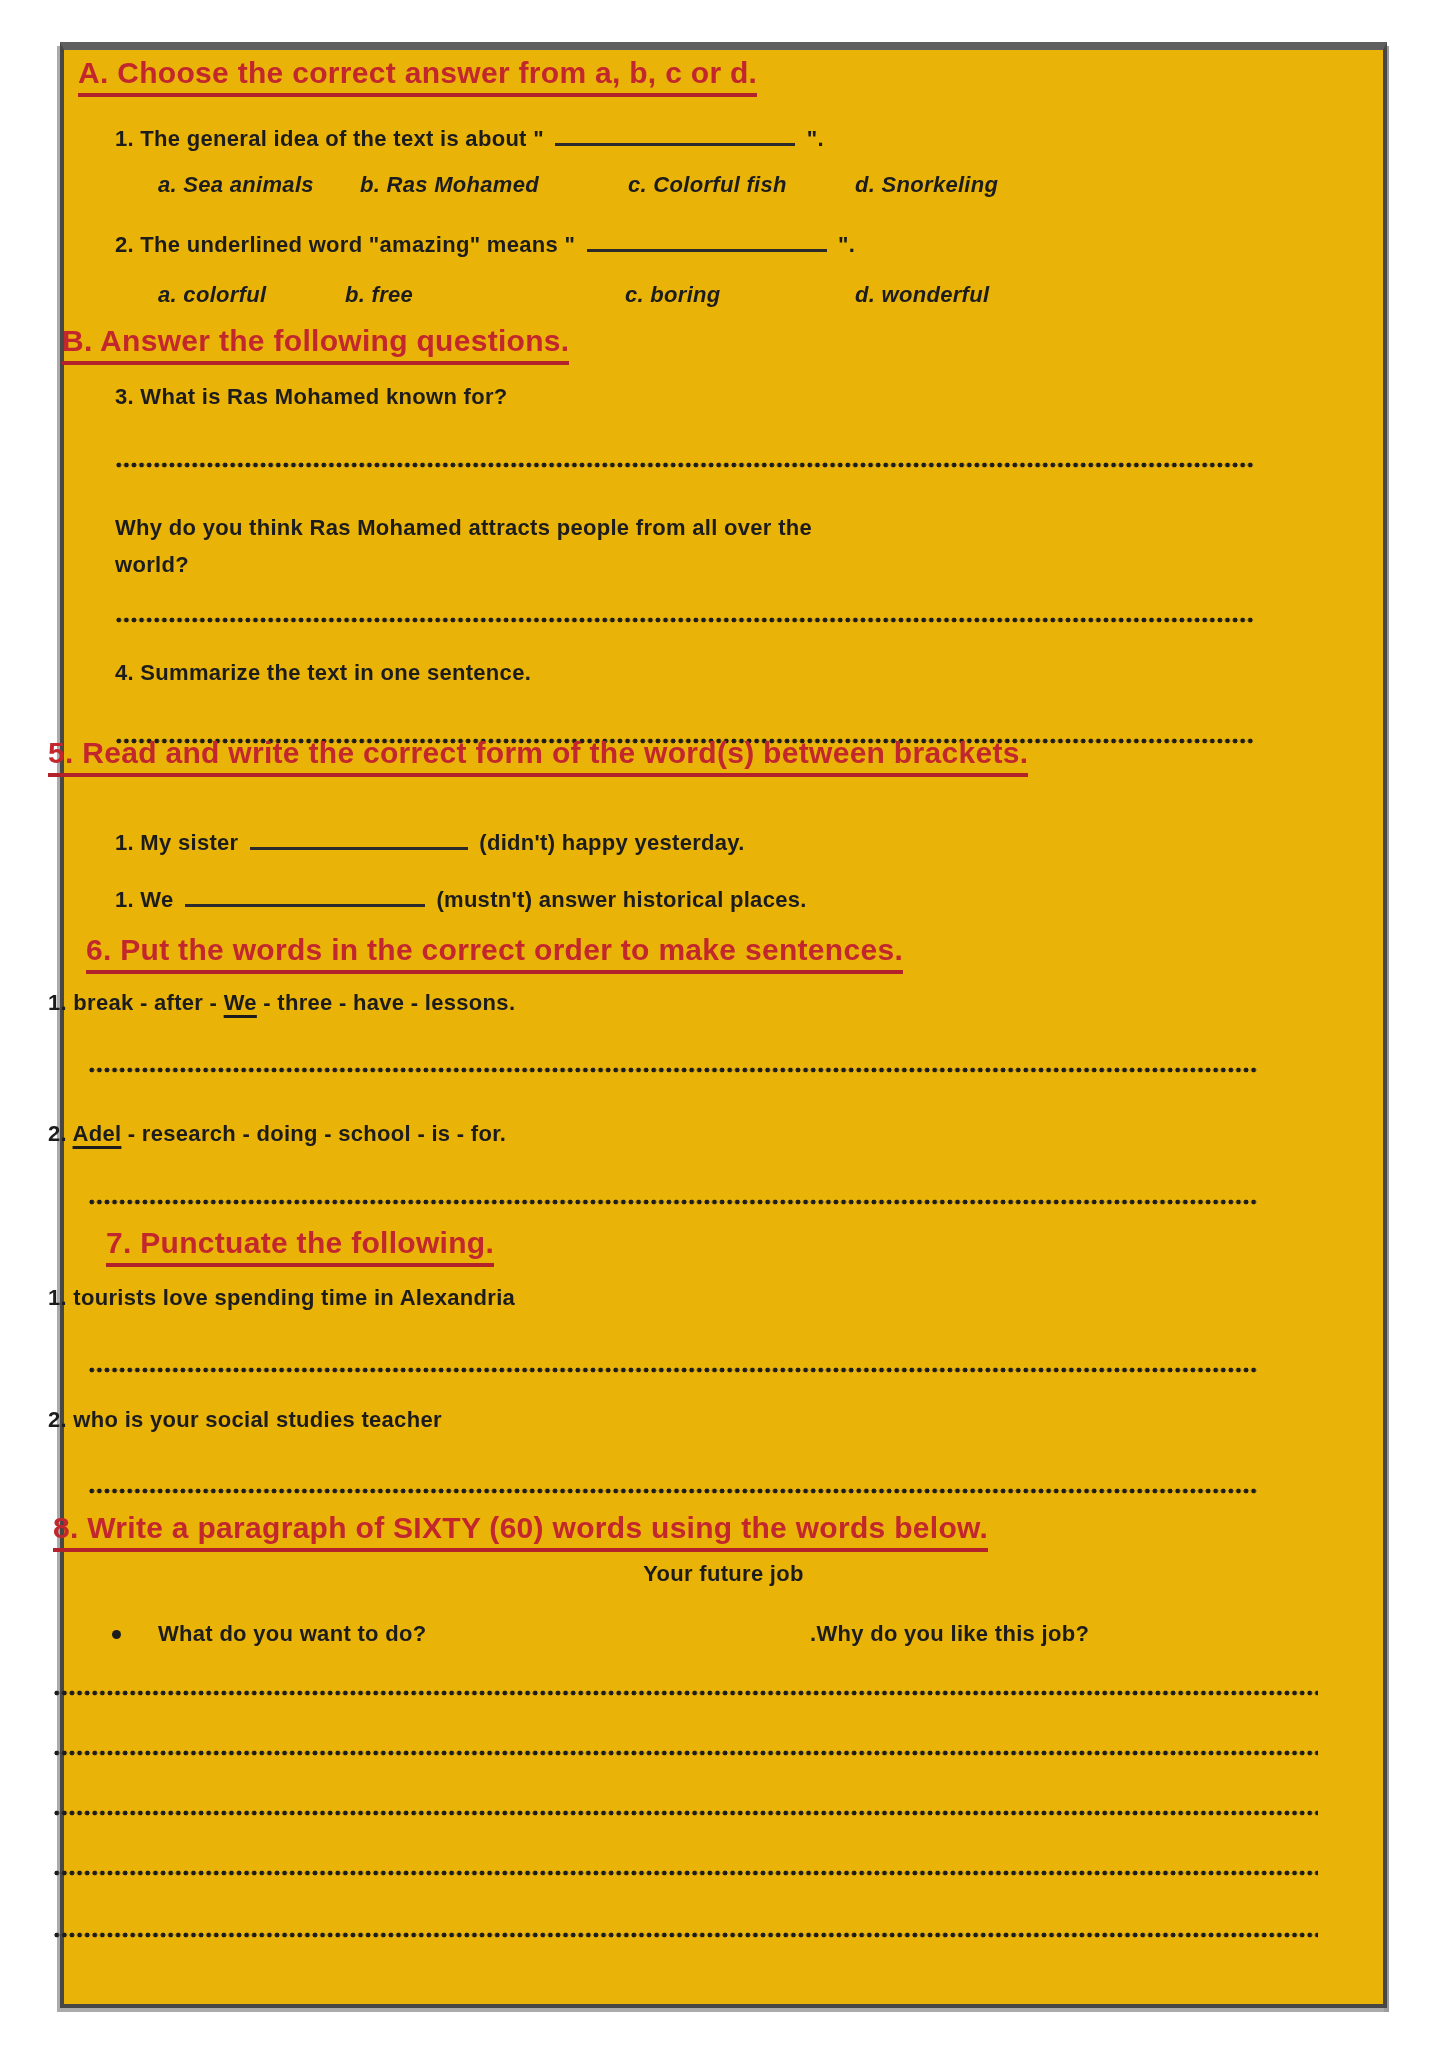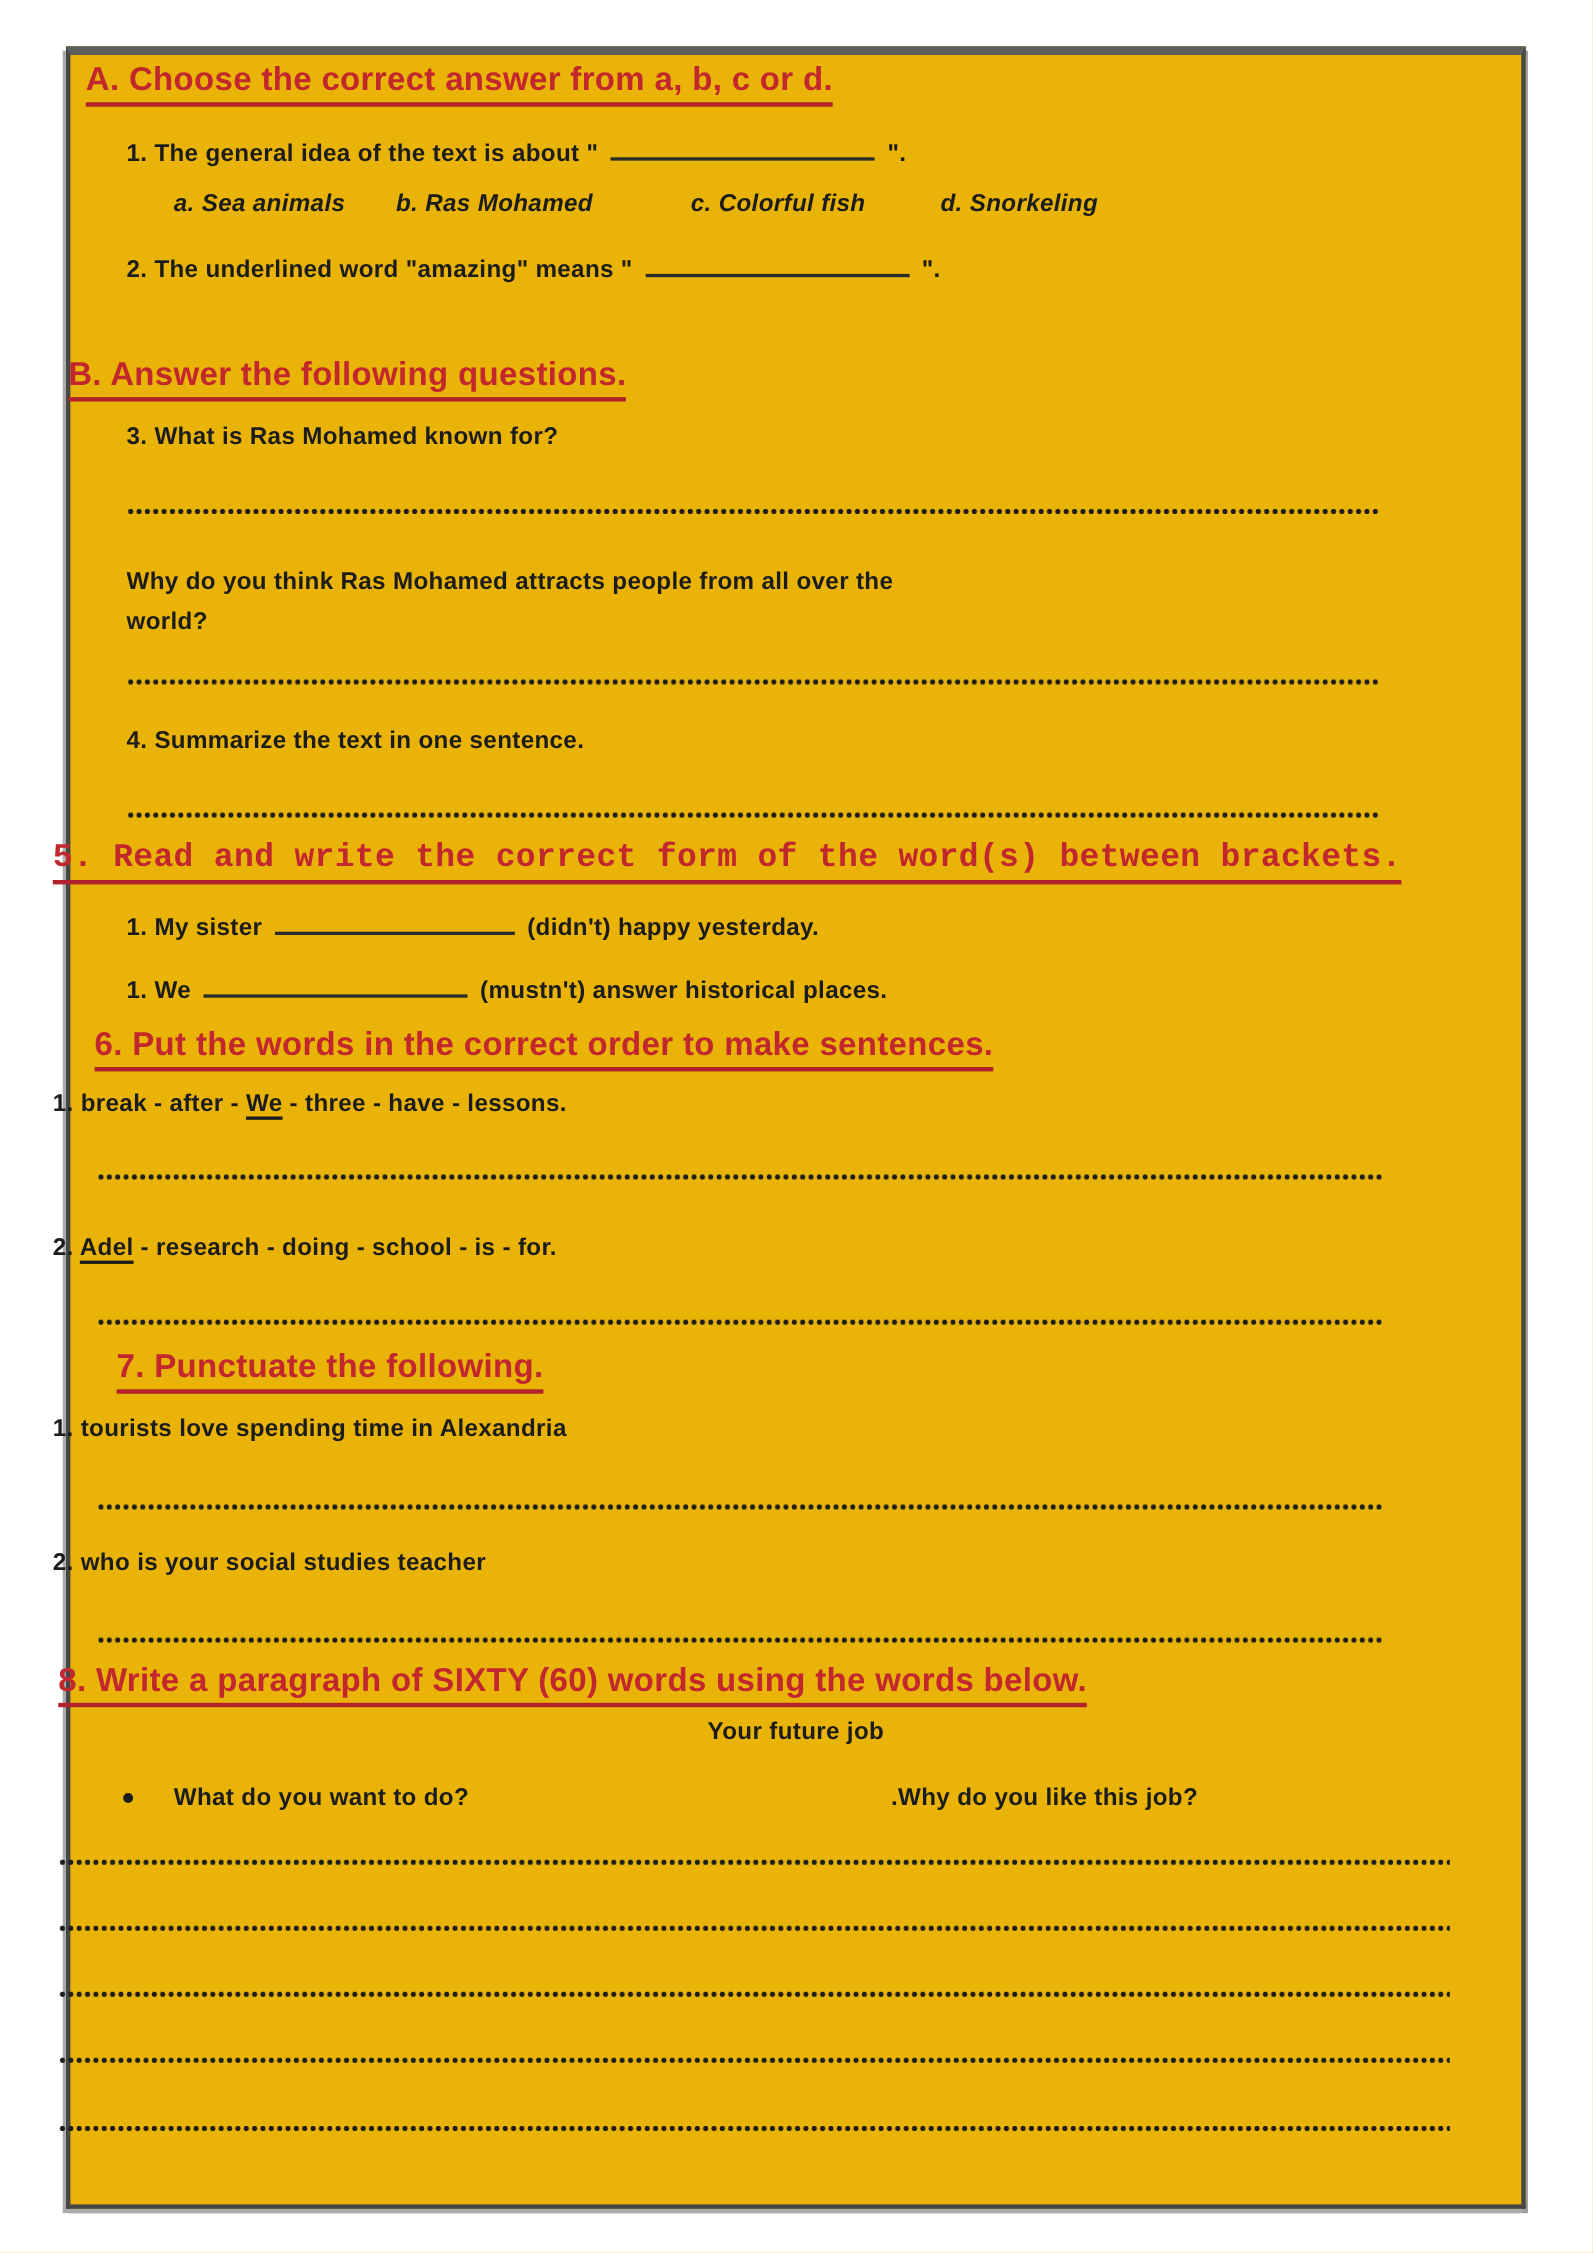--- a/index.html
+++ b/index.html
@@ -40,21 +40,21 @@
   [data-line="opts2"] .opt:nth-child(2){width:280px;}
   [data-line="opts2"] .opt:nth-child(3){width:230px;}
   [data-line="h-b"]{left:-2px;top:273px;}
   [data-line="q3"]{left:51px;top:329px;}
   [data-line="dots1"]{left:51px;top:410px;width:1140px;}
   [data-line="why1"]{left:51px;top:460px;}
   [data-line="why2"]{left:51px;top:497px;}
   [data-line="dots2"]{left:51px;top:565px;width:1140px;}
   [data-line="q4"]{left:51px;top:605px;}
   [data-line="dots3"]{left:51px;top:686px;width:1140px;}
-  [data-line="h-5"]{left:-16px;top:712px;font-family:Liberation Mono, monospace;}
+  [data-line="h-5"]{left:-16px;top:685px;}
   [data-line="q51"]{left:51px;top:775px;}
   [data-line="q51"] .blank{width:218px;}
   [data-line="q52"]{left:51px;top:832px;}
   [data-line="h-6"]{left:22px;top:882px;}
   [data-line="q61"]{left:-16px;top:935px;}
   [data-line="dots4"]{left:24px;top:1015px;width:1170px;}
   [data-line="q62"]{left:-16px;top:1066px;}
   [data-line="dots5"]{left:24px;top:1147px;width:1170px;}
   [data-line="h-7"]{left:42px;top:1175px;}
   [data-line="q71"]{left:-16px;top:1230px;}
@@ -76,20 +76,26 @@
 <div class="sheet" id="sheet">
     <div data-line="h-a" class="line h-red"><span class="hline">A. Choose the correct answer from a, b, c or d.</span></div>
     <div data-line="q1" class="line"><span>1. The general idea of the text is about " </span><span class="blank"></span><span> ".</span></div>
     <div data-line="opts1" class="line opts">
       <span class="opt">a. Sea animals</span>
       <span class="opt">b. Ras Mohamed</span>
       <span class="opt">c. Colorful fish</span>
       <span class="opt">d. Snorkeling</span>
     </div>
     <div data-line="q2" class="line"><span>2. The underlined word "amazing" means " </span><span class="blank"></span><span> ".</span></div>
+    <div data-line="opts2" class="line opts">
+      <span class="opt">a. colorful</span>
+      <span class="opt">b. free</span>
+      <span class="opt">c. boring</span>
+      <span class="opt">d. wonderful</span>
+    </div>
     <div data-line="h-b" class="line h-red"><span class="hline">B. Answer the following questions.</span></div>
     <div data-line="q3" class="line">3. What is Ras Mohamed known for?</div>
     <div data-line="dots1" class="dotted"></div>
     <div data-line="why1" class="line">Why do you think Ras Mohamed attracts people from all over the</div>
     <div data-line="why2" class="line">world?</div>
     <div data-line="dots2" class="dotted"></div>
     <div data-line="q4" class="line">4. Summarize the text in one sentence.</div>
     <div data-line="dots3" class="dotted"></div>
     <div data-line="h-5" class="line h-red"><span class="hline">5. Read and write the correct form of the word(s) between brackets.</span></div>
     <div data-line="q51" class="line"><span>1. My sister </span><span class="blank"></span><span> (didn't) happy yesterday.</span></div>

